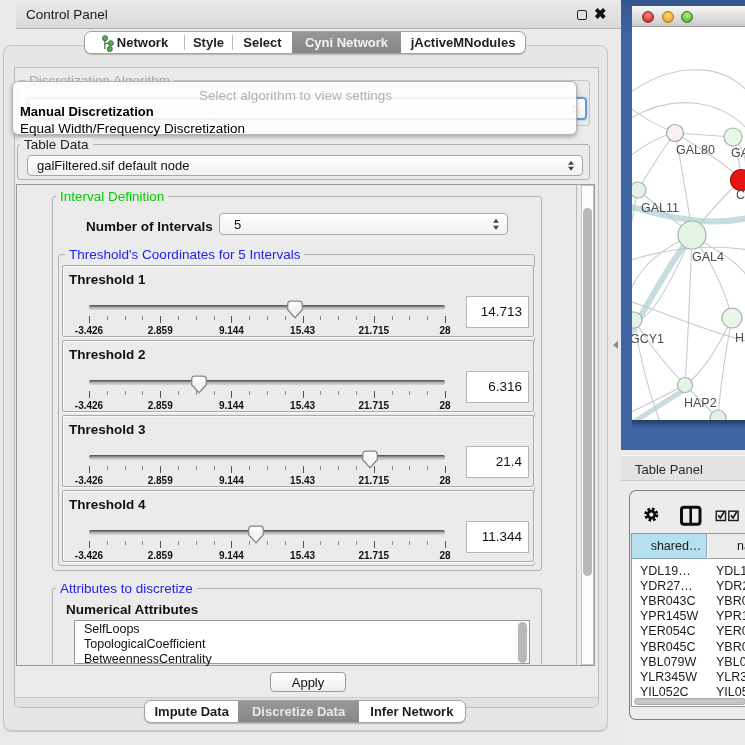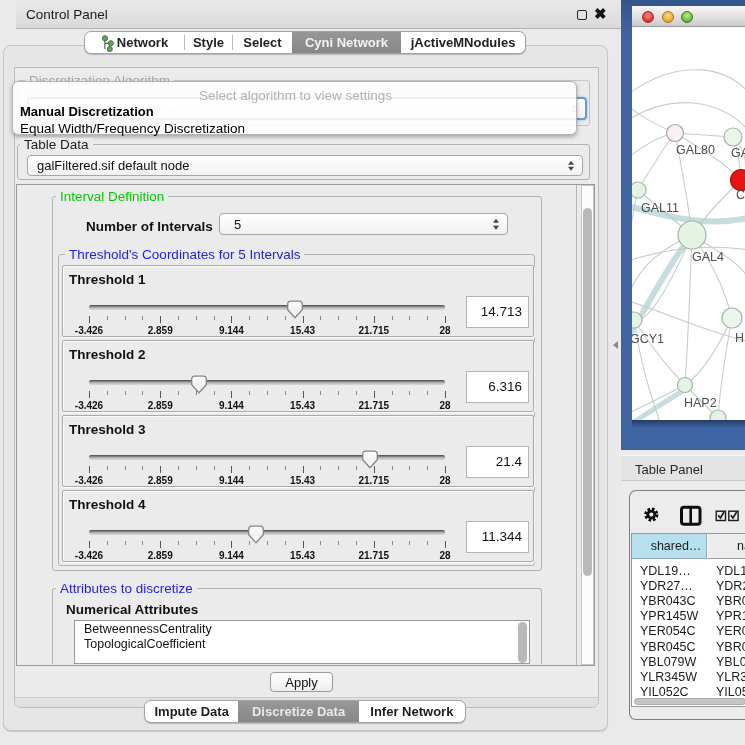--- a/index.html
+++ b/index.html
@@ -263,27 +263,28 @@
         </defs>
 <path d="M1.2,4.2 Q1.2,1.2 4.2,1.2 L12.8,1.2 Q15.8,1.2 15.8,4.2 L15.8,9.8 L8.5,17.8 L1.2,9.8 Z" fill="url(#tg3)" stroke="#868686" stroke-width="1.3"></path>
 </svg></div>
 <div class="vbox" style="left:466px; top:521px;">11.344</div>
 </div>
 
 <div class="tbox" style="left:52px; top:588px; width:490px; height:76px; border-bottom:none; border-radius:3px 3px 0 0;"></div>
 <div class="tlabel" style="left:56px; top:582px; color:#22e;">Attributes to discretize</div>
 <div class="sl-label" style="left:66px; top:602px;">Numerical Attributes</div>
 <div id="attr-list" style="left:74px; top:620px; width:456px; height:44px;">
+  <div>SelfLoops</div>
+  <div>TopologicalCoefficient</div>
   <div>BetweennessCentrality</div>
-  <div>TopologicalCoefficient</div>
 </div>
 <div class="sb-v" style="left:516px; top:621px; width:13px; height:42px; border:none;"></div>
 <div class="sb-thumb" style="left:518px; top:622px; width:9px; height:41px;"></div>
 
-<div class="btn" style="left:270px; top:672px; width:63px; height:20px; padding-top:2px;">Apply</div>
+<div class="btn" style="left:270px; top:672px; width:76px; height:20px; padding-top:2px;">Apply</div>
 
 <div class="abs" style="left:15px; top:697px; width:583px; height:10px; background:#e1e1e1; border-top:1px solid #cccccc; border-radius:0 0 7px 7px;"></div>
 <div class="abs" id="bottabs">
   <div class="tab" style="width:94px;">Impute Data</div>
   <div class="tab sel" style="width:121px;">Discretize Data</div>
   <div class="tab" style="width:107px;">Infer Network</div>
 </div>
 
 <div class="abs" style="left:613px; top:341px; width:0; height:0; border-top:4px solid transparent; border-bottom:4px solid transparent; border-right:5px solid #8a8a8a;"></div>
 

